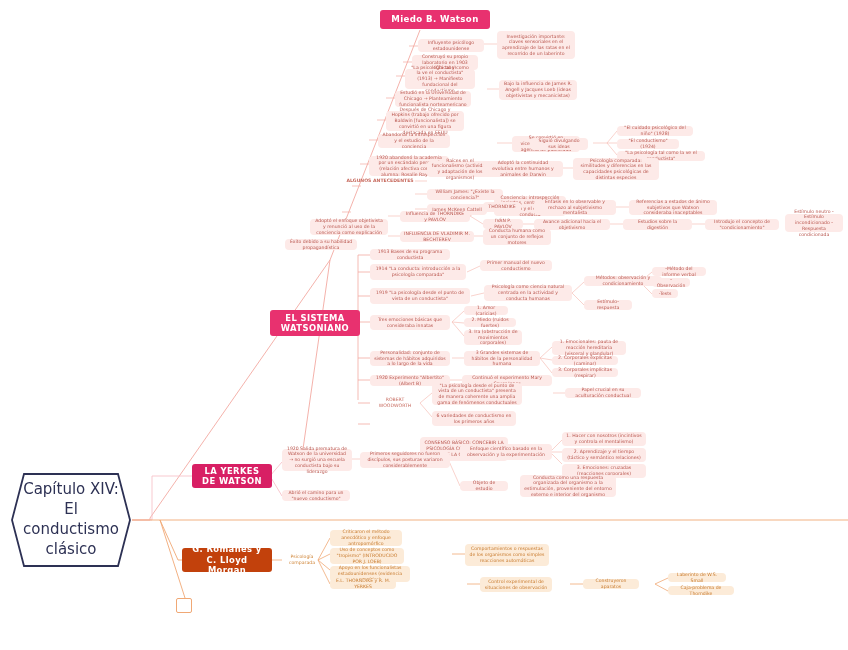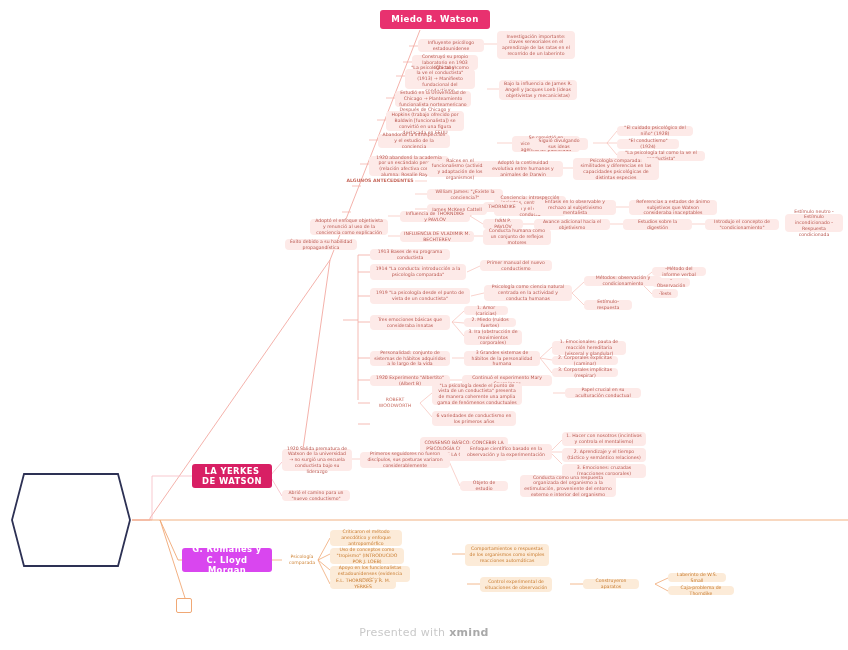--- a/index.html
+++ b/index.html
@@ -43,21 +43,21 @@
     font-size: 8.4px;
     letter-spacing: 0.4px;
     padding: 7px 8px;
     border-radius: 3px;
     display: flex;
     align-items: center;
     justify-content: center;
   }
   .chip-pink   { background: #e8316f; }
   .chip-crimson{ background: #d81f64; }
-  .chip-orange { background: #d946ef; justify-content: center; }
+  .chip-orange { background: #c2410c; justify-content: center; }
 
   
   .bub {
     background: #fdeae8;
     color: #b8544c;
     font-size: 4.6px;
     padding: 3px 4px;
     border-radius: 4px;
     display: flex;
     align-items: center;
@@ -229,25 +229,31 @@
       <path d="M467 584 L480 584"></path>
       <path d="M570 584 L583 584"></path>
       <path d="M655 584 L668 578"></path>
       <path d="M655 584 L668 591"></path>
     </g>
   </svg>
 
   <svg class="root-shape" viewBox="0 0 122 96">
     <polygon points="14,2 108,2 120,48 108,94 14,94 2,48" fill="#ffffff" stroke="#2d3154" stroke-width="1.8"></polygon>
   </svg>
+  <div class="node" style="left:10px;top:472px;width:122px;height:96px;display:flex;align-items:center;justify-content:center;color:#2d3154;font-size:15px;line-height:1.32;padding:0 12px;">
+    <span>Capítulo XIV: El conductismo clásico</span>
+  </div>
 
   <div class="node chip chip-pink" style="left:380px;top:10px;width:110px;height:19px;font-size:8.6px;">
     <span>Miedo B. Watson</span>
   </div>
 
+  <div class="node chip chip-pink" style="left:270px;top:310px;width:90px;height:26px;">
+    <span>EL SISTEMA WATSONIANO</span>
+  </div>
 
   <div class="node chip chip-crimson" style="left:192px;top:464px;width:80px;height:24px;">
     <span>LA YERKES DE WATSON</span>
   </div>
 
   <div class="node chip chip-orange" style="left:182px;top:548px;width:90px;height:24px;">
     <span>G. Romanes y C. Lloyd Morgan</span>
   </div>
 
   <div class="node bub" style="left:418px;top:39px;width:66px;height:13px;">
@@ -515,17 +521,14 @@
   </div>
   <div class="node bub-orange" style="left:668px;top:573px;width:58px;height:9px;">
     <span>Laberinto de W.S. Small</span>
   </div>
   <div class="node bub-orange" style="left:668px;top:586px;width:66px;height:9px;">
     <span>Caja-problema de Thorndike</span>
   </div>
 
   <div class="marker"></div>
 
-  <div class="footer">
-    <span>Presented with </span><b>xmind</b>
-  </div>
 
 </div>
 
 </body></html>

